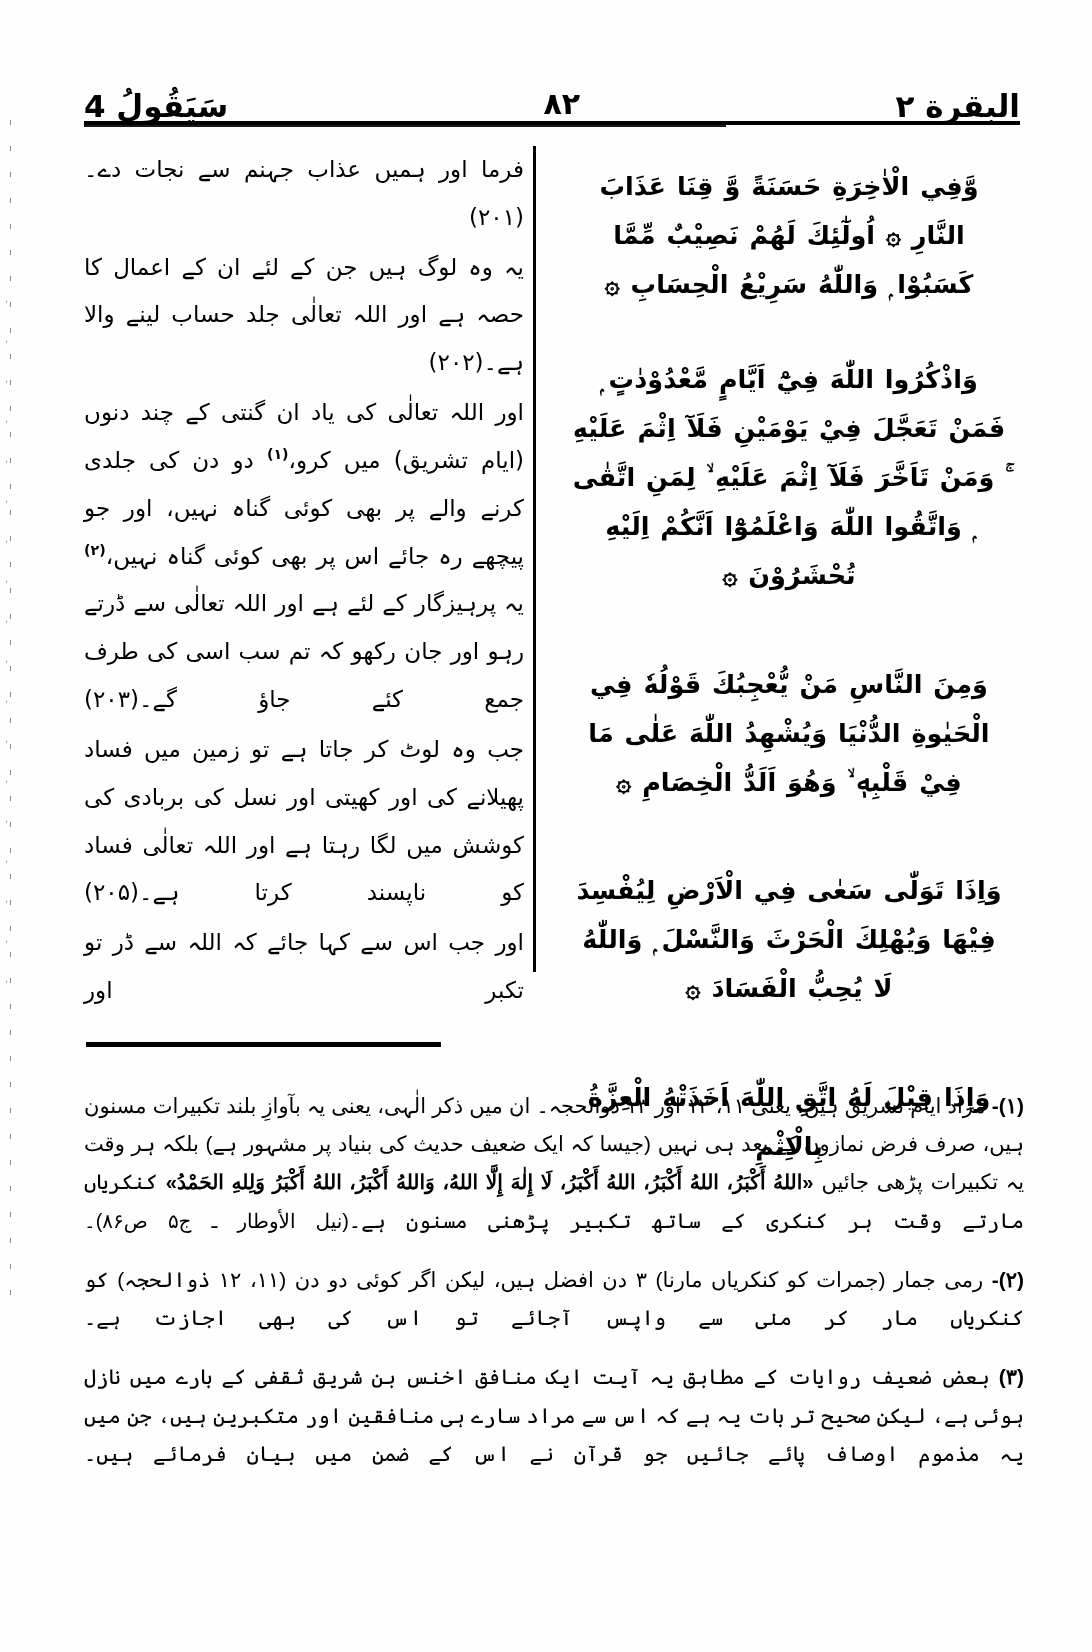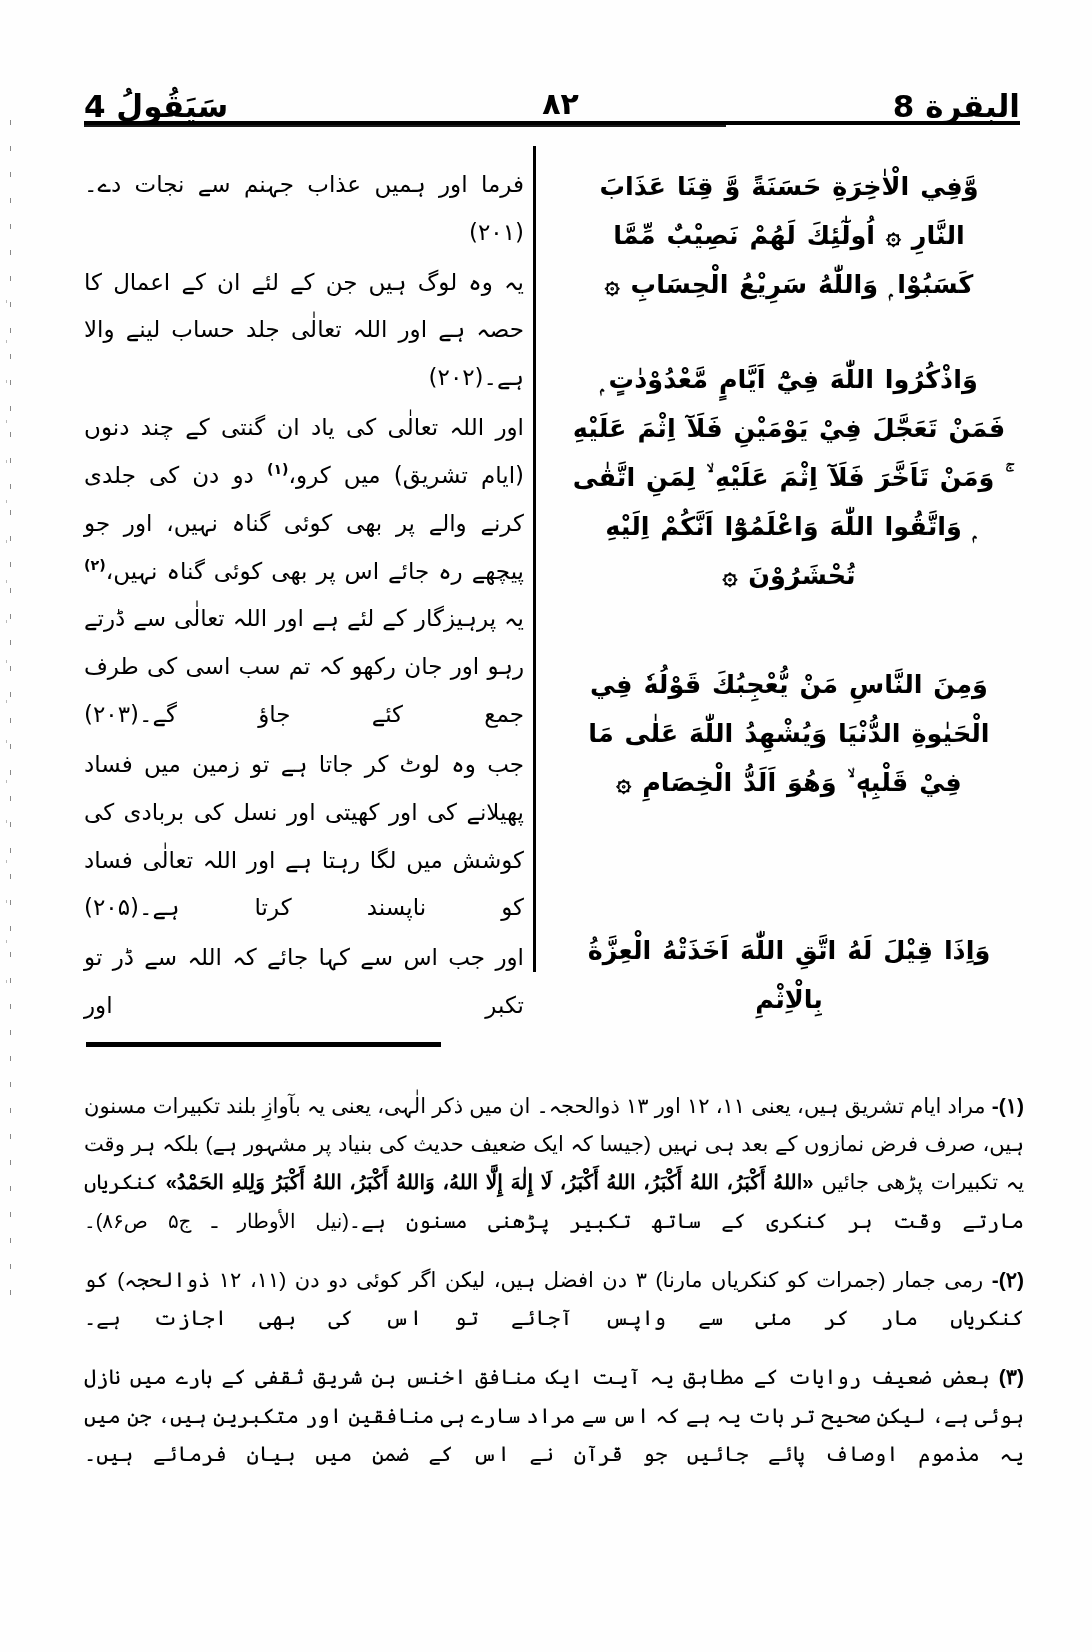--- a/index.html
+++ b/index.html
@@ -141,21 +141,21 @@
     padding: 0 14px;
     box-sizing: border-box;
   }
   .ayah-gap-md { height: 46px; }
   .ayah-gap-lg { height: 60px; }
 
   
   .col-urdu {
     position: absolute;
     left: 0;
-    top: 17px;
+    top: 2px;
     width: 440px;
     direction: rtl;
     text-align: justify;
     text-align-last: justify;
     padding-top: 4px;
   }
   .urdu-para {
     font-family: "DejaVu Sans", sans-serif;
     font-size: 23px;
     line-height: 2.08;
@@ -214,37 +214,38 @@
 </style>
 </head>
 <body>
 
 <div class="page">
 
   <div class="scan-edge"></div>
   <div class="scan-edge2"></div>
 
   <div class="header">
-    <span class="header-item header-surah">البقرة 8</span>
+    <span class="header-item header-surah">البقرة ۲</span>
     <span class="header-item header-page">۸۲</span>
     <span class="header-item header-juz">سَيَقُولُ 4</span>
   </div>
   <div class="header-rule"></div>
 
   <div class="body-area">
 
     <div class="col-divider"></div>
 
     <div class="col-arabic">
       <div class="ayah-block">وَّفِي الْاٰخِرَةِ حَسَنَةً وَّ قِنَا عَذَابَ النَّارِ ۞ اُولٰٓئِكَ لَهُمْ نَصِيْبٌ مِّمَّا كَسَبُوْا ۭ وَاللّٰهُ سَرِيْعُ الْحِسَابِ ۞</div>
       <div class="ayah-gap-md"></div>
       <div class="ayah-block">وَاذْكُرُوا اللّٰهَ فِيْٓ اَيَّامٍ مَّعْدُوْدٰتٍ ۭ فَمَنْ تَعَجَّلَ فِيْ يَوْمَيْنِ فَلَآ اِثْمَ عَلَيْهِ ۚ وَمَنْ تَاَخَّرَ فَلَآ اِثْمَ عَلَيْهِ ۙ لِمَنِ اتَّقٰى ۭ وَاتَّقُوا اللّٰهَ وَاعْلَمُوْٓا اَنَّكُمْ اِلَيْهِ تُحْشَرُوْنَ ۞</div>
       <div class="ayah-gap-lg"></div>
       <div class="ayah-block">وَمِنَ النَّاسِ مَنْ يُّعْجِبُكَ قَوْلُهٗ فِي الْحَيٰوةِ الدُّنْيَا وَيُشْهِدُ اللّٰهَ عَلٰى مَا فِيْ قَلْبِهٖ ۙ وَهُوَ اَلَدُّ الْخِصَامِ ۞</div>
       <div class="ayah-gap-lg"></div>
+      <div class="ayah-block">وَاِذَا تَوَلّٰى سَعٰى فِي الْاَرْضِ لِيُفْسِدَ فِيْهَا وَيُهْلِكَ الْحَرْثَ وَالنَّسْلَ ۭ وَاللّٰهُ لَا يُحِبُّ الْفَسَادَ ۞</div>
       <div class="ayah-gap-lg"></div>
       <div class="ayah-block">وَاِذَا قِيْلَ لَهُ اتَّقِ اللّٰهَ اَخَذَتْهُ الْعِزَّةُ بِالْاِثْمِ</div>
     </div>
 
     <div class="col-urdu">
       <p class="urdu-para">فرما اور ہمیں عذاب جہنم سے نجات دے۔(۲۰۱)</p>
       <p class="urdu-para">یہ وہ لوگ ہیں جن کے لئے ان کے اعمال کا حصہ ہے اور اللہ تعالٰی جلد حساب لینے والا ہے۔(۲۰۲)</p>
       <p class="urdu-para">
         <span>اور اللہ تعالٰی کی یاد ان گنتی کے چند دنوں (ایام تشریق) میں کرو،</span><sup class="fn">(۱)</sup><span>  دو دن کی جلدی کرنے والے پر بھی کوئی گناہ نہیں، اور جو پیچھے رہ جائے اس پر بھی کوئی گناہ نہیں،</span><sup class="fn">(۲)</sup><span> یہ پرہیزگار کے لئے ہے اور اللہ تعالٰی سے ڈرتے رہو اور جان رکھو کہ تم سب اسی کی طرف جمع کئے جاؤ گے۔(۲۰۳)</span>
       </p>

